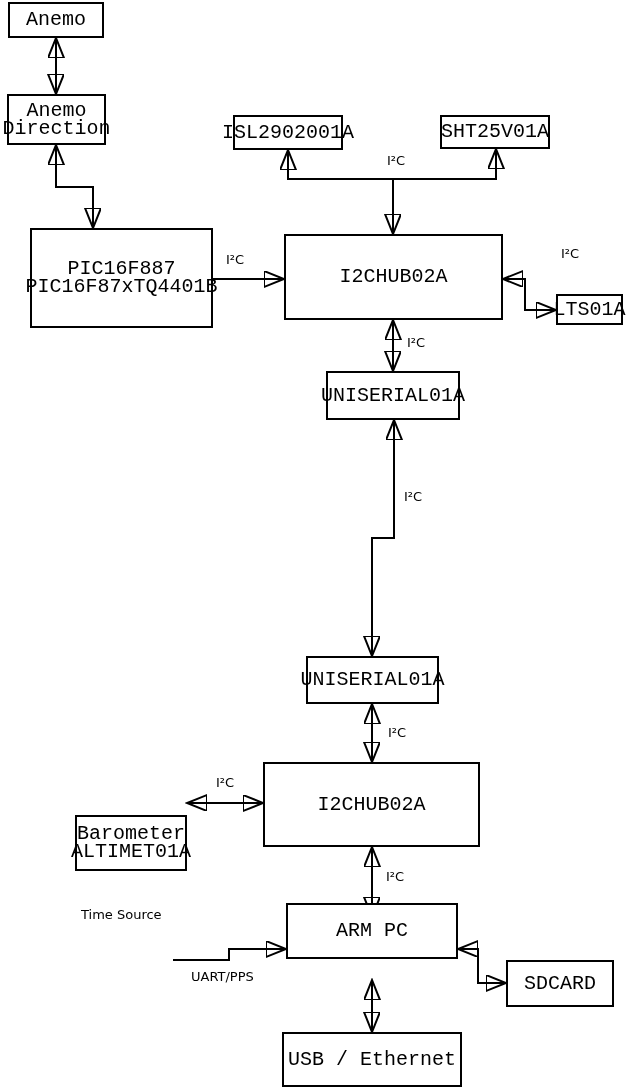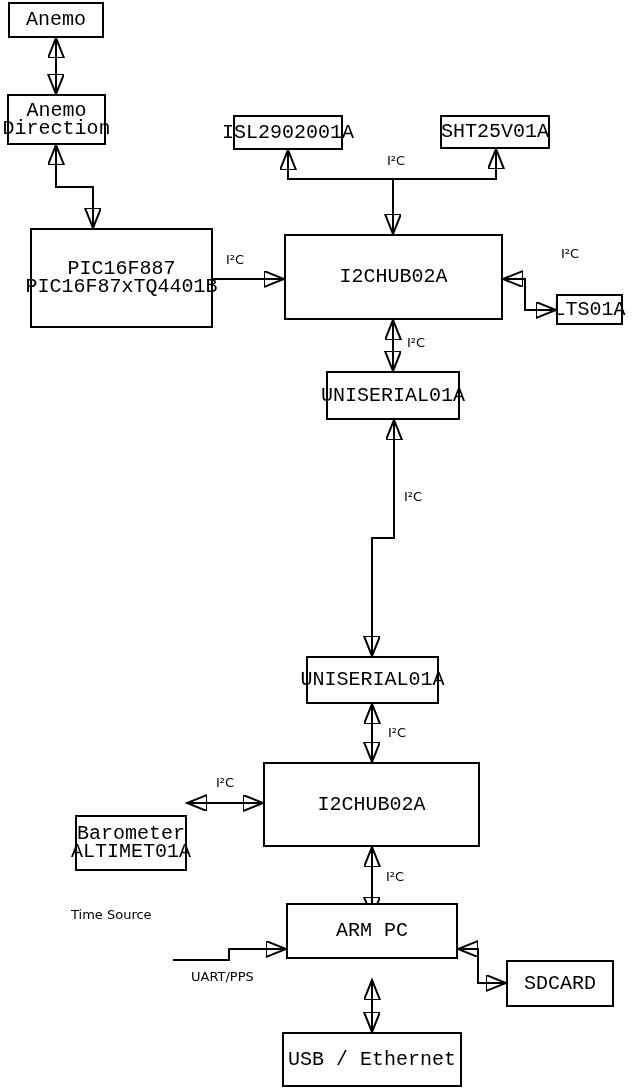--- a/index.html
+++ b/index.html
@@ -133,15 +133,15 @@
 
   <span class="elabel" style="left:226px; top:252px;">I²C</span>
   <span class="elabel" style="left:387px; top:153px;">I²C</span>
   <span class="elabel" style="left:561px; top:246px;">I²C</span>
   <span class="elabel" style="left:407px; top:335px;">I²C</span>
   <span class="elabel" style="left:404px; top:489px;">I²C</span>
   <span class="elabel" style="left:388px; top:725px;">I²C</span>
   <span class="elabel" style="left:216px; top:775px;">I²C</span>
   <span class="elabel" style="left:386px; top:869px;">I²C</span>
   <span class="elabel" style="left:191px; top:969px;">UART/PPS</span>
-  <span class="elabel" style="left:71px; top:907px;">Time Source</span>
+  <span class="elabel" style="left:81px; top:907px;">Time Source</span>
 
 </div>
 
 </body></html>

